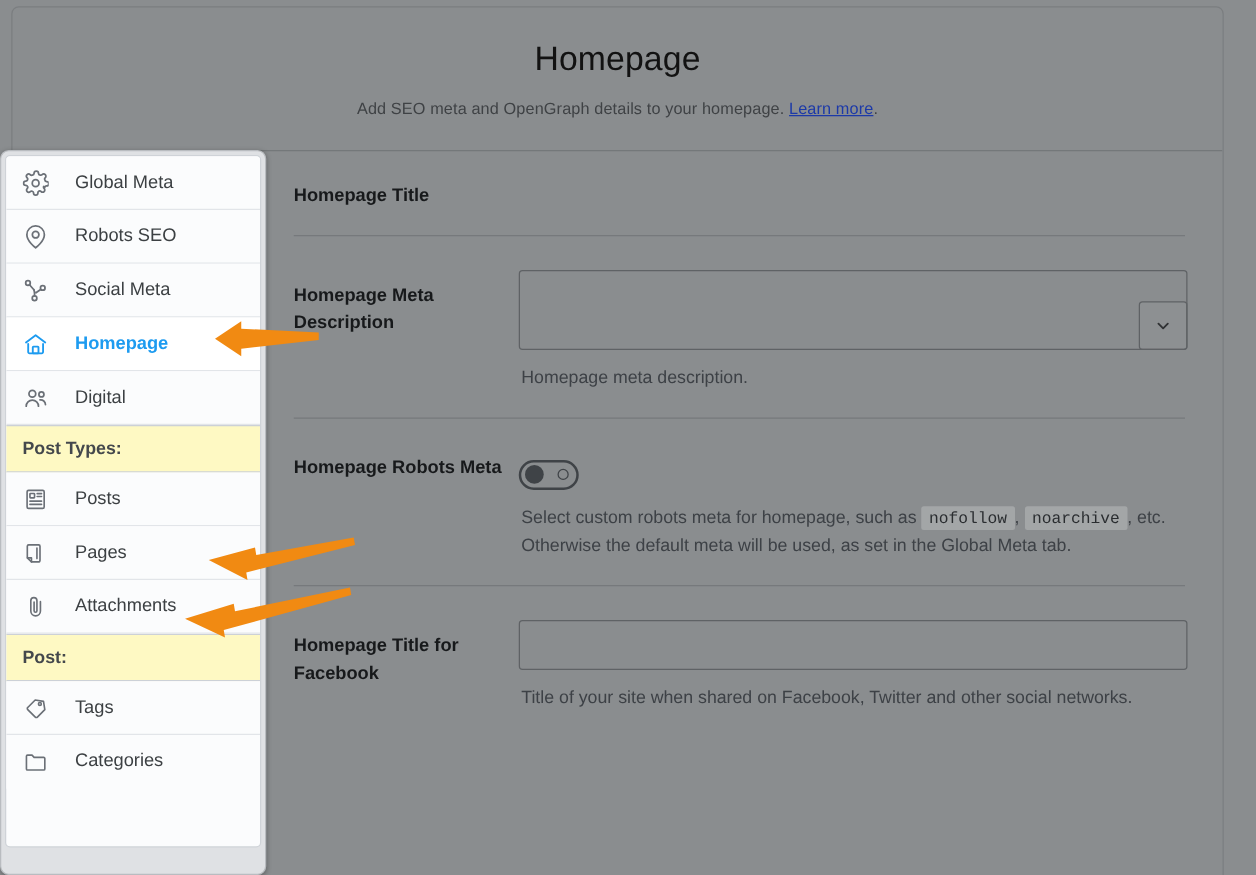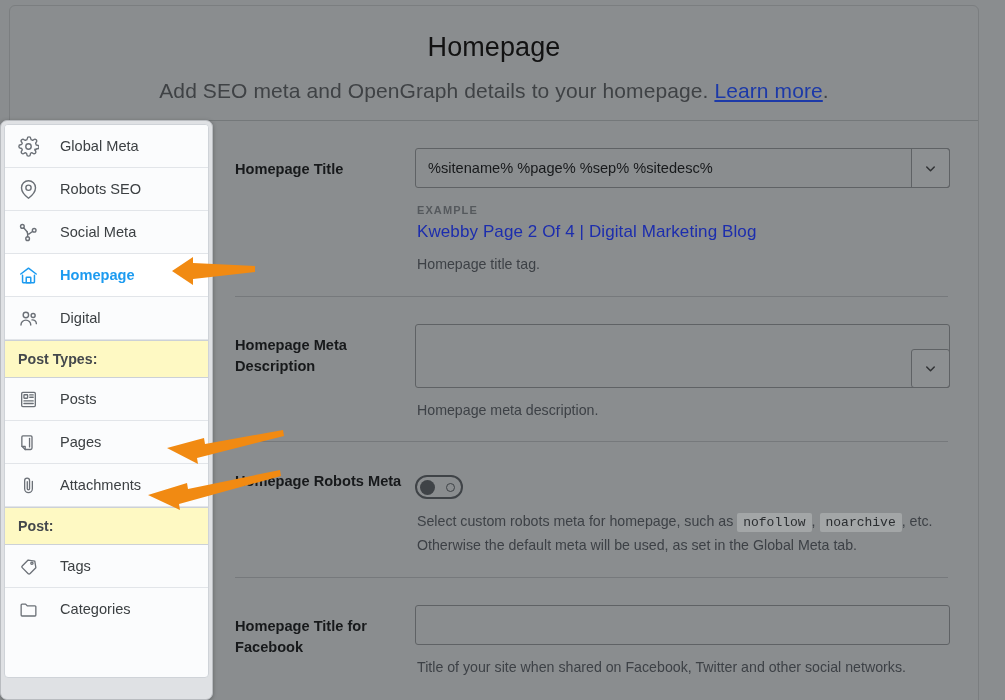--- a/index.html
+++ b/index.html
@@ -32,21 +32,21 @@
     text-align: center;
   }
   .app-title {
     font-size: 27px;
     font-weight: 400;
     color: #121212;
     margin: 0 0 10px 0;
     letter-spacing: .1px;
   }
   .app-subtitle {
-    font-size: 21px;
+    font-size: 13px;
     color: #3f4245;
     margin: 16px;
     letter-spacing: .1px;
   }
   .app-subtitle a {
     color: #1c39a8;
     text-decoration: underline;
   }
 
   
@@ -119,21 +119,21 @@
     flex: 0 0 21px;
     display: block;
     color: #6b7077;
   }
   .nav-item.active .ico { color: #1d9bf0; }
   .ico svg { display: block; width: 100%; height: 100%; }
 
   
   .content {
     position: absolute;
-    left: 213px; top: 121px;
+    left: 213px; top: 109px;
     width: 757px;
     height: 579px;
     padding: 0 22px 16px 22px;
     overflow: hidden;
   }
   .field-row {
     display: flex;
     padding: 27px 0 20px 0;
     border-bottom: 1px solid #76797c;
   }
@@ -390,35 +390,20 @@
       <span class="lbl">Categories</span>
     </div>
 
   </div>
 </div>
 
 <div class="content">
 
   <div class="field-row">
     <div class="field-label">Homepage Title</div>
-    <div class="field-ctrl">
-      <div class="input-combo">
-        <input class="text-input" type="text" value="%sitename% %page% %sep% %sitedesc%" style="">
-        <div class="chev-btn">
-          <span>
-            <svg viewBox="0 0 24 24" fill="none" stroke="currentColor" stroke-width="2.4" stroke-linecap="round" stroke-linejoin="round">
-                <path d="M6 9.5 12 15.5 18 9.5"></path>
-              </svg>
-          </span>
-        </div>
-      </div>
-      <div class="example-label">EXAMPLE</div>
-      <div class="example-value">Kwebby Page 2 Of 4 | Digital Marketing Blog</div>
-      <div class="help-text">Homepage title tag.</div>
-    </div>
   </div>
 
   <div class="field-row">
     <div class="field-label">Homepage Meta Description</div>
     <div class="field-ctrl">
       <div class="textarea-combo">
         <textarea class="textarea-box" placeholder="" style=""></textarea>
         <div class="chev-btn low">
           <span>
             <svg viewBox="0 0 24 24" fill="none" stroke="currentColor" stroke-width="2.4" stroke-linecap="round" stroke-linejoin="round">

